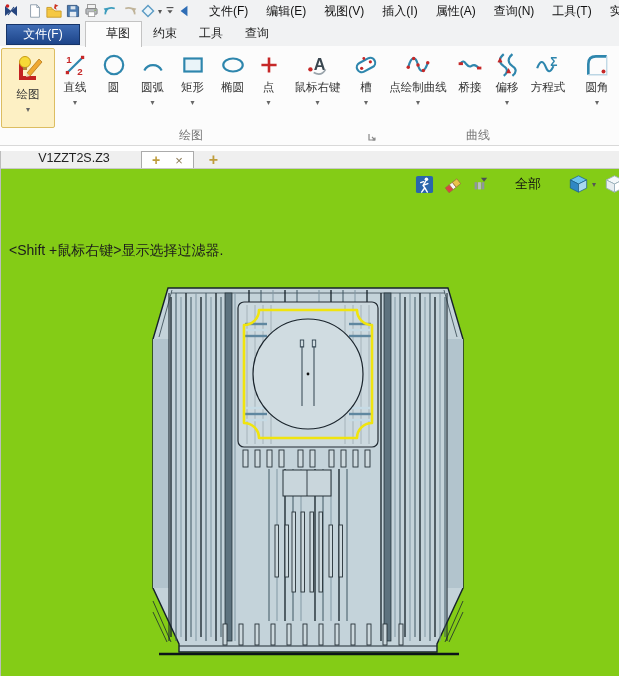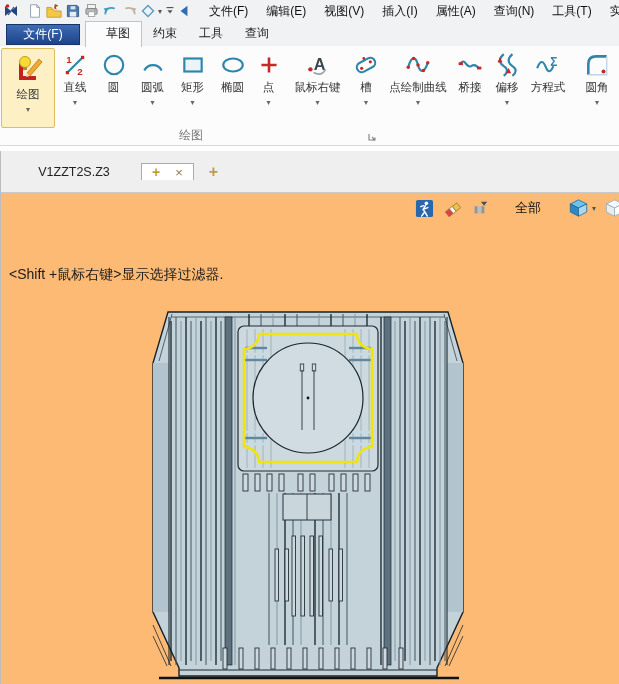--- a/index.html
+++ b/index.html
@@ -29,32 +29,32 @@
   .tool { display:flex; flex-direction:column; align-items:center; padding-top:4px; height:80px; }
   .tool .ticon { width:26px; height:26px; margin-bottom:2px; }
   .tool.big { width:54px; height:80px; background:#fdf0c4; border:1px solid #dcbd62; border-radius:2px; }
   .tool.big .ticon { width:32px; height:32px; }
   .tlabel { font-size:11.5px; color:#333; white-space:nowrap; }
   .tcaret { font-size:8px; color:#666; line-height:10px; margin-top:3px; }
   .launcher { position:absolute; right:4px; bottom:2px; width:11px; height:11px; }
 
   
   .gapstrip { height:5px; background:#fff; }
-  .tabstrip { height:42px; background:#efefef; border-bottom:1px solid #c9c9c9; border-left:1px solid #bdbdbd;
-    display:flex; align-items:center; padding-left:10px; position:relative; }
+  .tabstrip { height:18px; background:#efefef; border-bottom:1px solid #c9c9c9; border-left:1px solid #bdbdbd;
+    display:flex; align-items:flex-start; padding-left:10px; position:relative; }
   .doctab { display:flex; align-items:center; font-size:12.5px; color:#222; }
   .doctab.inactive { width:126px; justify-content:center; }
   .doctab.active { background:#fff; border:1px solid #ababab; border-bottom:none; margin-left:4px; padding:0 10px; }
   .gold { color:#bf9d3c; font-weight:bold; }
   .dtplus { margin-right:6px; font-size:14px; }
   .dtclose { color:#8d7a55; margin-left:9px; font-size:13px; }
   .newtab { font-size:16px; margin-left:15px; align-self:center; }
 
   
-  .canvas { position:relative; height:507px; background:#fdba74; border-left:1px solid #bdbdbd; overflow:hidden; }
+  .canvas { position:relative; height:507px; background:#84cc16; border-left:1px solid #bdbdbd; overflow:hidden; }
   .vptoolbar { position:absolute; top:4px; left:414px; display:flex; align-items:center; height:22px; }
   .vpicon { display:inline-flex; align-items:center; justify-content:center; }
   .vp-all { font-size:13px; color:#111; margin:0 0 0 26px; }
   .vp-caret { font-size:8px; color:#555; margin-left:3px; }
   .messages { position:absolute; top:31px; left:8px; font-size:14px; color:#1c1c1c; line-height:20px; white-space:pre; }
   #model { position:absolute; left:0; top:0; }
 </style>
 </head>
 <body>
 
@@ -263,20 +263,21 @@
         <span class="tlabel">偏移</span>
         <span class="tcaret">▾</span>
       </div>
       <div class="tool" style="width:46px">
         <svg class="ticon" viewBox="0 0 24 24">
           <path d="M2,15 q4,-11 8,-1 q3,8 7,-1" fill="none" stroke="#2e86ad" stroke-width="2"></path>
           <text x="14" y="13" font-size="11" font-weight="bold" fill="#2e86ad">Σ</text>
         </svg>
         <span class="tlabel">方程式</span>
       </div>
+      <span class="glabel">曲线</span>
     </div>
     <div class="gsep"></div>
     <div class="rgroup" style="width:60px">
       <div class="tool" style="width:44px">
         <svg class="ticon" viewBox="0 0 24 24">
           <path d="M4,21 V11 Q4,4 11,4 H21" fill="none" stroke="#2e86ad" stroke-width="2.4"></path>
           <path d="M21,4 V21 H4" fill="none" stroke="#bcd6e4" stroke-width="1.2"></path>
           <circle cx="18" cy="18" r="1.8" fill="#c62828"></circle>
         </svg>
         <span class="tlabel">圆角</span>

